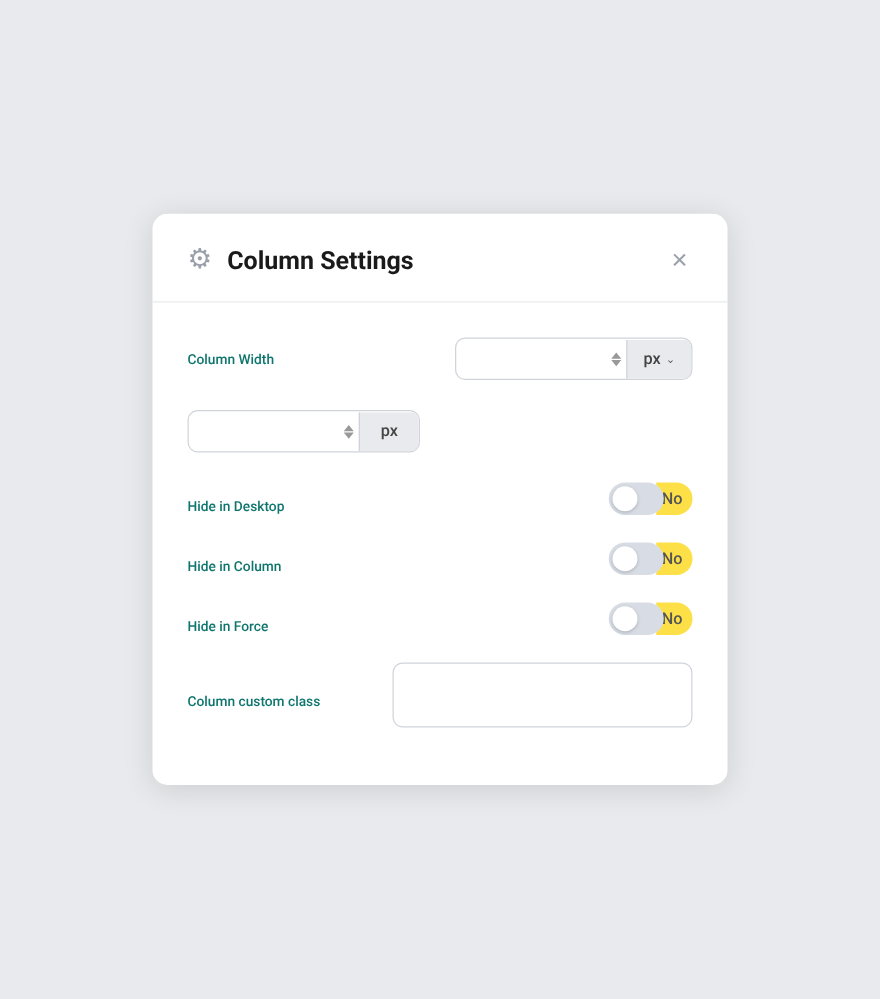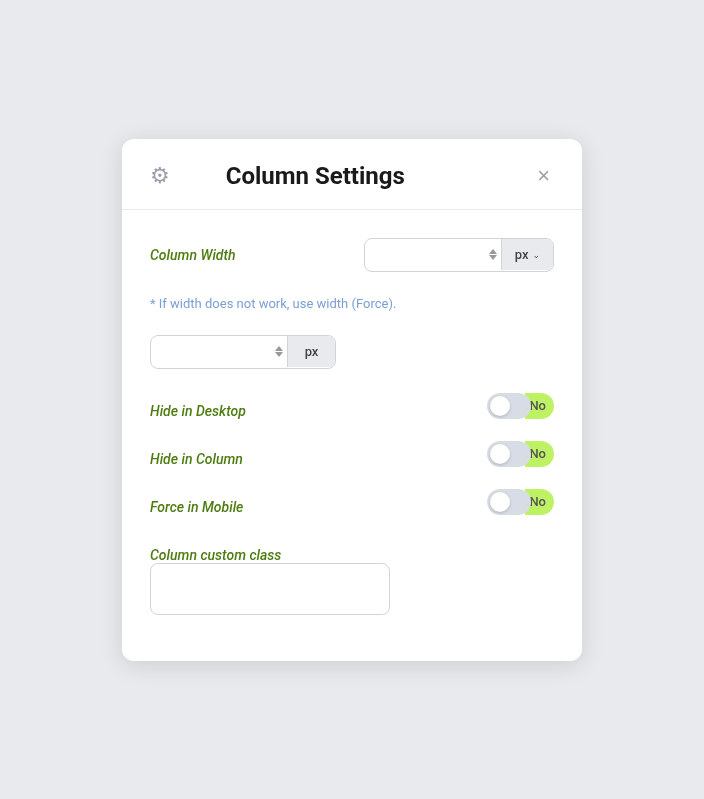--- a/index.html
+++ b/index.html
@@ -40,24 +40,23 @@
       gap: 12px;
     }
 
     .gear-icon {
       color: #9aa0aa;
       font-size: 22px;
       line-height: 1;
     }
 
     .modal-title {
-      font-size: 24px;
+      font-size: 20px;
       font-weight: 700;
       color: #1a1a1a;
-      margin-left: 44px;
     }
 
     .close-btn {
       background: none;
       border: none;
       cursor: pointer;
       color: #9aa0aa;
       font-size: 22px;
       line-height: 1;
       padding: 4px;
@@ -71,24 +70,23 @@
     }
 
     .form-row {
       display: flex;
       align-items: center;
       justify-content: space-between;
       margin-bottom: 10px;
     }
 
     .form-label {
-      font-size: 14px;
+      font-size: 11px;
       font-weight: 500;
-      color: #4d7c0f;
-      font-style: italic;
+      color: #0f766e;
     }
 
     .input-group {
       display: flex;
       align-items: center;
       border: 1.5px solid #d0d4da;
       border-radius: 8px;
       overflow: hidden;
       background: #fff;
     }
@@ -210,21 +208,21 @@
       width: 20px;
       left: 3px;
       bottom: 3px;
       background: white;
       border-radius: 50%;
       transition: 0.2s;
       box-shadow: 0 1px 3px rgba(0,0,0,0.2);
     }
 
     .toggle-label {
-      background: #bef264;
+      background: #fde047;
       padding: 0 8px 0 4px;
       font-size: 13px;
       font-weight: 500;
       color: #555;
       height: 26px;
       display: flex;
       align-items: center;
       border-radius: 0 13px 13px 0;
       margin-left: -6px;
     }
@@ -269,21 +267,20 @@
           <span class="spinner-up"></span>
           <span class="spinner-down"></span>
         </div>
         <div class="unit-badge">
           <span>px</span>
           <span class="chevron-icon">⌄</span>
         </div>
       </div>
     </div>
 
-    <div class="hint-text">* If width does not work, use width (Force).</div>
 
     <div class="form-row section-gap">
       <div class="input-group">
         <input type="number" class="number-input" value="" style="">
         <div class="spinner-btn">
           <span class="spinner-up"></span>
           <span class="spinner-down"></span>
         </div>
         <div class="unit-badge-static">
           <span>px</span>
@@ -307,29 +304,29 @@
       <div class="toggle-group">
         <label class="toggle">
           <input type="checkbox" style="">
           <span class="toggle-slider"></span>
         </label>
         <div class="toggle-label">No</div>
       </div>
     </div>
 
     <div class="toggle-row">
-      <span class="form-label">Force in Mobile</span>
+      <span class="form-label">Hide in Force</span>
       <div class="toggle-group">
         <label class="toggle">
           <input type="checkbox" style="">
           <span class="toggle-slider"></span>
         </label>
         <div class="toggle-label">No</div>
       </div>
     </div>
 
-    <div class="form-row" style="align-items: flex-start; margin-top: 12px; flex-direction: column;">
+    <div class="form-row" style="align-items: center; margin-top: 12px;">
       <label class="form-label" style="padding-top: 10px;">Column custom class</label>
       <textarea class="custom-class-input" style=""></textarea>
     </div>
 
   </div>
 </div>
 
 </body></html>

